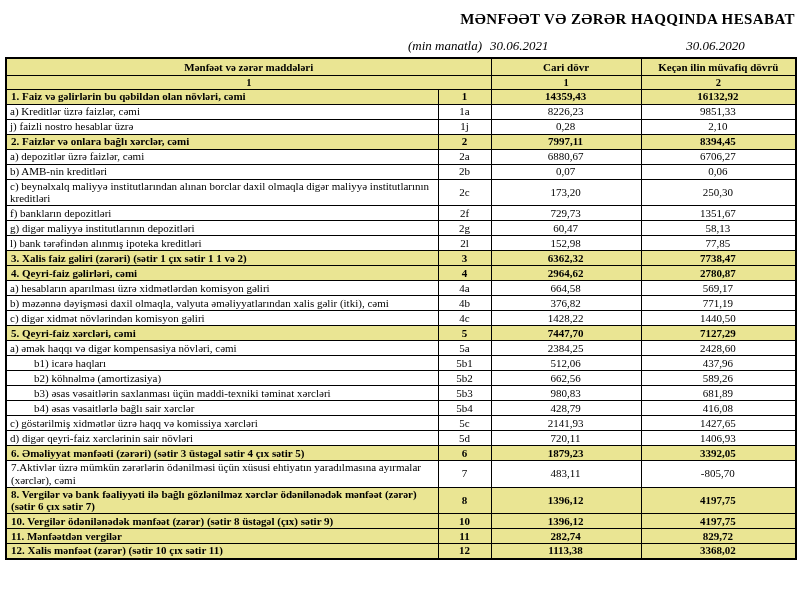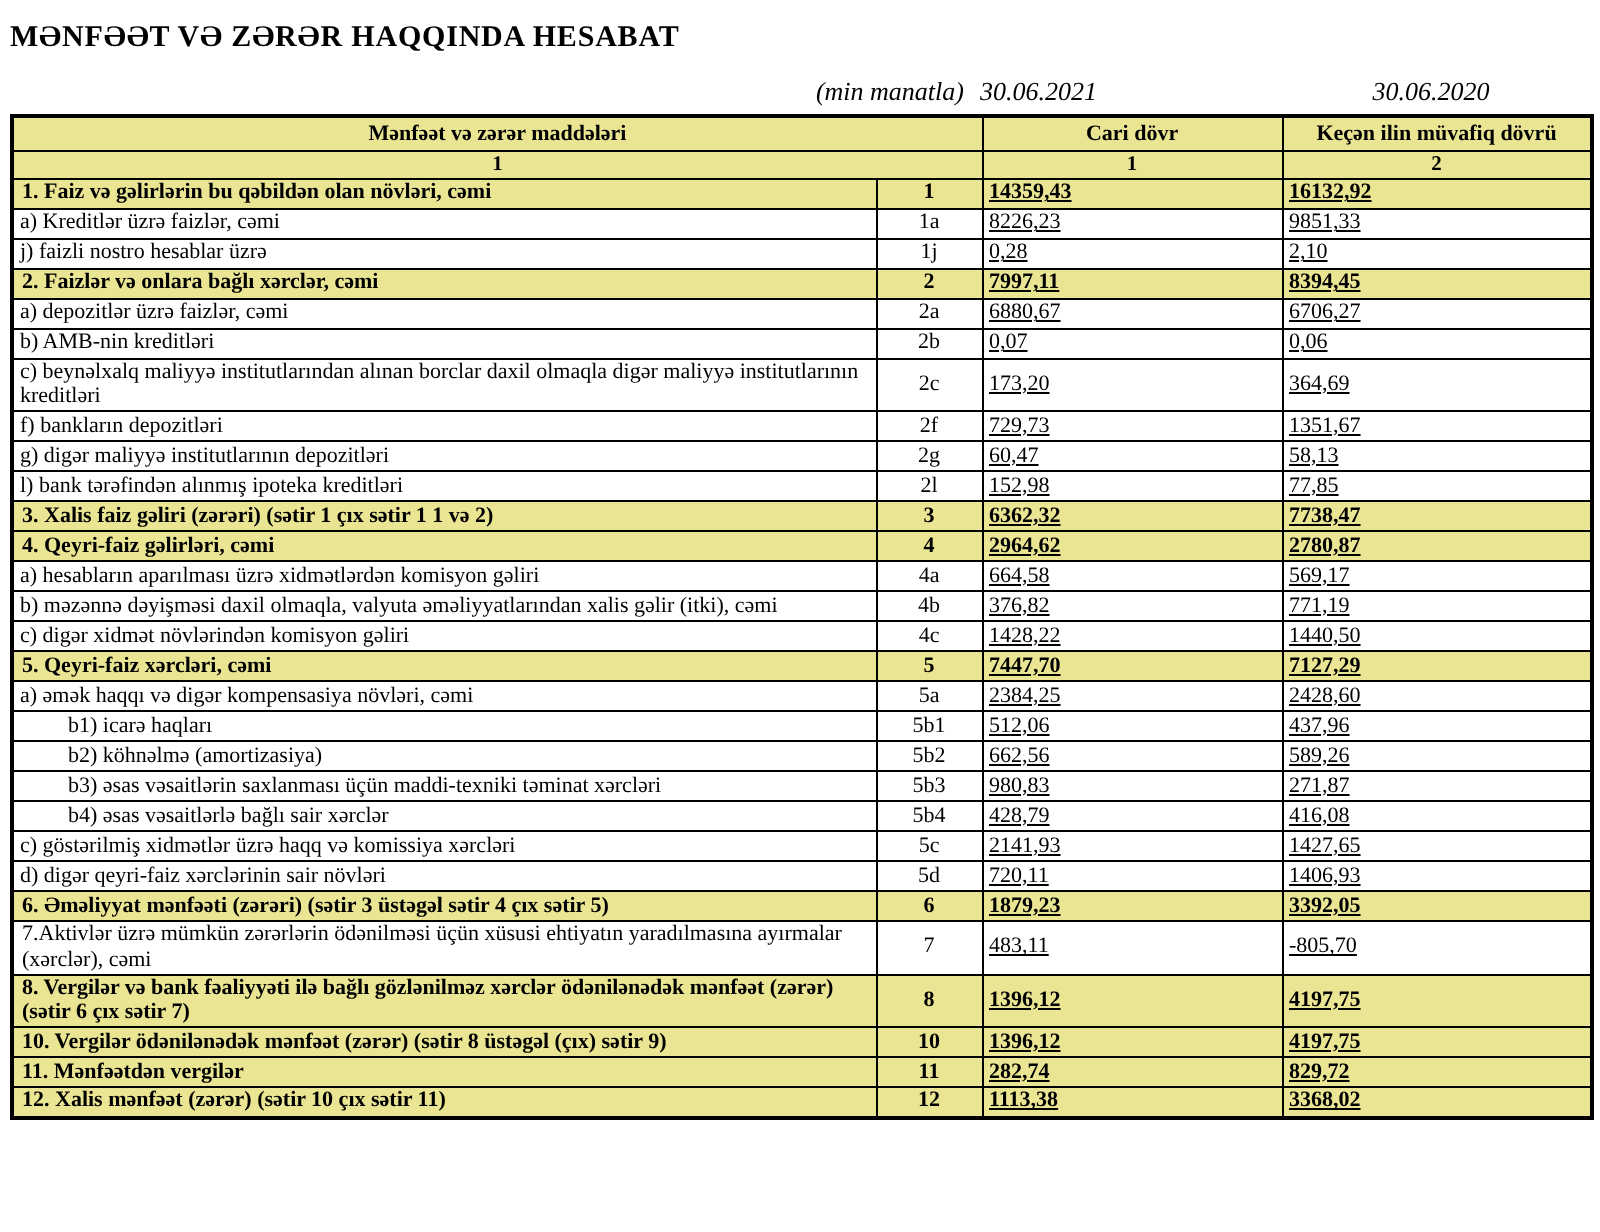--- a/index.html
+++ b/index.html
@@ -6,21 +6,21 @@
   * { box-sizing: border-box; }
   html, body { margin: 0; padding: 0; }
   body {
     width: 800px; height: 616px;
     background: #ffffff; color: #000;
     font-family: "Liberation Serif", serif;
     overflow: hidden;
   }
   .page { padding: 5px 5px 0 5px; }
   .title {
-    text-align: left;
+    text-align: right;
     font-size: 15px;
     font-weight: bold;
     letter-spacing: 0.4px;
     margin: 6px 0 10px 0;
   }
   .subtitle-row {
     display: flex;
     font-style: italic;
     font-size: 13px;
     margin-bottom: 3px;
@@ -48,21 +48,21 @@
   .pl td {
     padding: 0 3px;
     height: 15px;
     line-height: 1.16;
     vertical-align: middle;
   }
   .pl td.label { text-align: left; padding-left: 4px; }
   .pl td.label.ind1 { padding-left: 3px; }
   .pl td.label.ind2 { padding-left: 27px; }
   .pl td.code { text-align: center; }
-  .pl td.num  { text-align: left; padding-right: 4px; text-decoration: underline; }
+  .pl td.num  { text-align: center; padding-right: 4px; }
   .pl tr.hl td { background: var(--hl); }
   .pl tr.bold td { font-weight: bold; }
   col.c-label { width: 432px; }
   col.c-code  { width: 53px; }
   col.c-cur   { width: 150px; }
   col.c-prev  { width: 155px; }
 </style>
 </head>
 <body>
 
@@ -129,21 +129,21 @@
         <tr>
           <td class="label ind1">b) AMB-nin kreditləri</td>
           <td class="code">2b</td>
           <td class="num">0,07</td>
           <td class="num">0,06</td>
         </tr>
         <tr>
           <td class="label ind1">c) beynəlxalq maliyyə institutlarından alınan borclar daxil olmaqla digər maliyyə institutlarının kreditləri</td>
           <td class="code">2c</td>
           <td class="num">173,20</td>
-          <td class="num">364,69</td>
+          <td class="num">250,30</td>
         </tr>
         <tr>
           <td class="label ind1">f) bankların depozitləri</td>
           <td class="code">2f</td>
           <td class="num">729,73</td>
           <td class="num">1351,67</td>
         </tr>
         <tr>
           <td class="label ind1">g) digər maliyyə institutlarının depozitləri</td>
           <td class="code">2g</td>
@@ -207,21 +207,21 @@
         <tr>
           <td class="label ind2">b2) köhnəlmə (amortizasiya)</td>
           <td class="code">5b2</td>
           <td class="num">662,56</td>
           <td class="num">589,26</td>
         </tr>
         <tr>
           <td class="label ind2">b3) əsas vəsaitlərin saxlanması üçün maddi-texniki təminat xərcləri</td>
           <td class="code">5b3</td>
           <td class="num">980,83</td>
-          <td class="num">271,87</td>
+          <td class="num">681,89</td>
         </tr>
         <tr>
           <td class="label ind2">b4) əsas vəsaitlərlə bağlı sair xərclər</td>
           <td class="code">5b4</td>
           <td class="num">428,79</td>
           <td class="num">416,08</td>
         </tr>
         <tr>
           <td class="label ind1">c) göstərilmiş xidmətlər üzrə haqq və komissiya xərcləri</td>
           <td class="code">5c</td>

